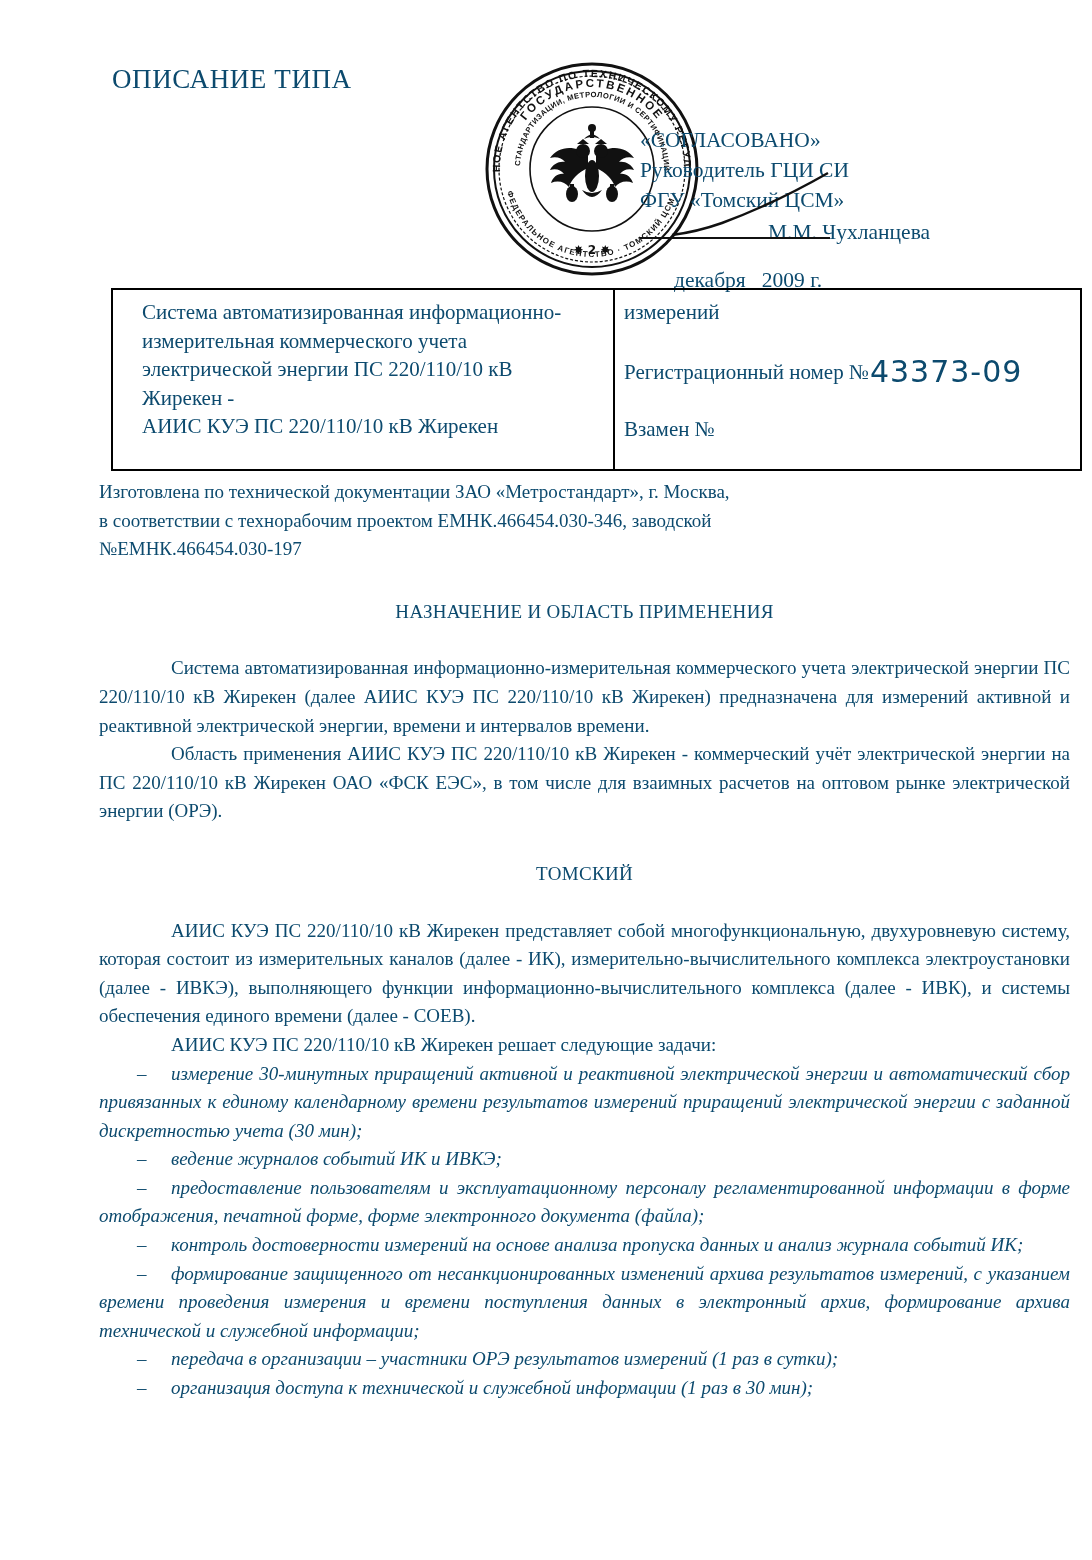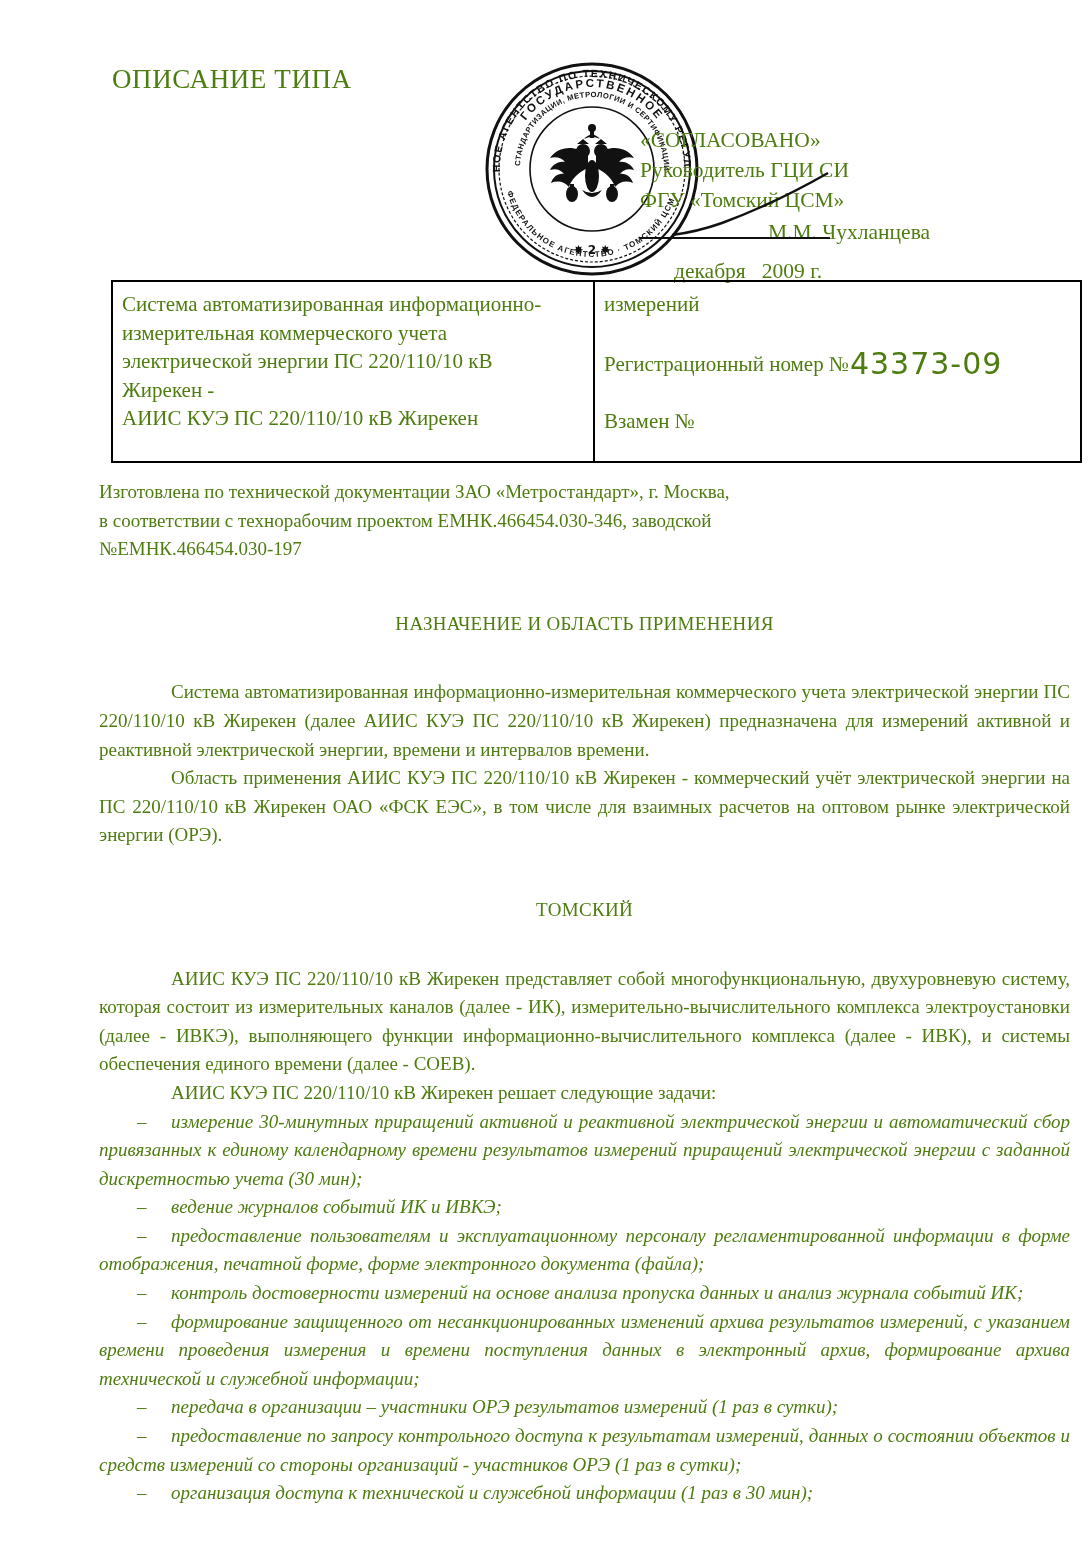--- a/index.html
+++ b/index.html
@@ -7,21 +7,21 @@
     margin: 0;
     padding: 0;
     background: #ffffff;
   }
   .page {
     position: relative;
     width: 1092px;
     height: 1560px;
     margin: 0 auto;
     background: #ffffff;
-    color: #4d7c0f;
+    color: #0c4a6e;
     font-family: "Liberation Serif", "DejaVu Serif", serif;
     overflow: hidden;
   }
 
   
   .doc-title {
     position: absolute;
     left: 112px;
     top: 64px;
     font-size: 27px;
@@ -68,34 +68,35 @@
   }
   .sig-stroke {
     position: absolute;
     left: 10px;
     top: -46px;
     width: 185px;
     height: 70px;
   }
   .date-line {
     white-space: nowrap;
-    margin-top: 9px;
+    margin-top: 18px;
   }
   .date-day { display: inline-block; min-width: 34px; }
 
   
   .reg-table {
     position: absolute;
     left: 111px;
-    top: 280px;
+    top: 288px;
     width: 971px;
     height: 183px;
     border: 2px solid #000;
     box-sizing: border-box;
     display: flex;
+    padding-left: 20px;
   }
   .reg-cell {
     box-sizing: border-box;
     padding: 8px 6px 6px 9px;
     font-size: 21px;
     line-height: 28.5px;
   }
   .reg-cell.left {
     width: 482px;
     border-right: 2px solid #000;
@@ -127,21 +128,21 @@
   }
   .p-just {
     text-align: justify;
     text-justify: inter-word;
     margin: 0;
   }
   .p-just.indent { text-indent: 72px; }
   .nowrap-line { white-space: nowrap; }
   .section-head {
     text-align: center;
-    margin: 12px;
+    margin: 0;
     letter-spacing: 0.3px;
   }
   .gap-md { height: 28px; }
   .gap-lg { height: 34px; }
 
   .bullet {
     margin: 0;
     text-align: justify;
     text-justify: inter-word;
     text-indent: 0;
@@ -266,17 +267,16 @@
     <div class="gap-md"></div>
     <p class="p-just indent">АИИС КУЭ ПС 220/110/10 кВ Жирекен представляет собой многофункциональную, двухуровневую систему, которая состоит из измерительных каналов (далее - ИК), измерительно-вычислительного комплекса электроустановки  (далее - ИВКЭ), выполняющего функции  информационно-вычислительного комплекса (далее - ИВК), и системы обеспечения единого времени (далее - СОЕВ).</p>
     <p class="p-just indent">АИИС КУЭ ПС 220/110/10 кВ Жирекен решает следующие задачи:</p>
 
     <p class="bullet"><span class="lead"><span class="dash">–</span></span><span>измерение 30-минутных приращений активной и реактивной электрической энергии и автоматический сбор привязанных к единому календарному времени результатов измерений приращений электрической энергии с заданной дискретностью учета (30 мин);</span></p>
     <p class="bullet"><span class="lead"><span class="dash">–</span></span><span>ведение журналов событий ИК и ИВКЭ;</span></p>
     <p class="bullet"><span class="lead"><span class="dash">–</span></span><span>предоставление пользователям и эксплуатационному персоналу регламентированной информации в форме отображения, печатной форме, форме электронного документа (файла);</span></p>
     <p class="bullet"><span class="lead"><span class="dash">–</span></span><span>контроль достоверности измерений на основе анализа пропуска данных и анализ журнала событий ИК;</span></p>
     <p class="bullet"><span class="lead"><span class="dash">–</span></span><span>формирование защищенного от несанкционированных изменений архива результатов измерений, с указанием времени проведения измерения и времени поступления данных в электронный архив, формирование архива технической и служебной информации;</span></p>
     <p class="bullet"><span class="lead"><span class="dash">–</span></span><span>передача в организации – участники ОРЭ  результатов измерений (1 раз в сутки);</span></p>
-    <p class="bullet"><span class="lead"><span class="dash">–</span></span><span>предоставление по запросу контрольного доступа к результатам измерений, данных о состоянии объектов и средств измерений со стороны организаций - участников ОРЭ  (1 раз в сутки);</span></p>
     <p class="bullet"><span class="lead"><span class="dash">–</span></span><span>организация доступа к технической и служебной информации (1 раз в 30 мин);</span></p>
 
   </div>
 </div>
 
 </body></html>

